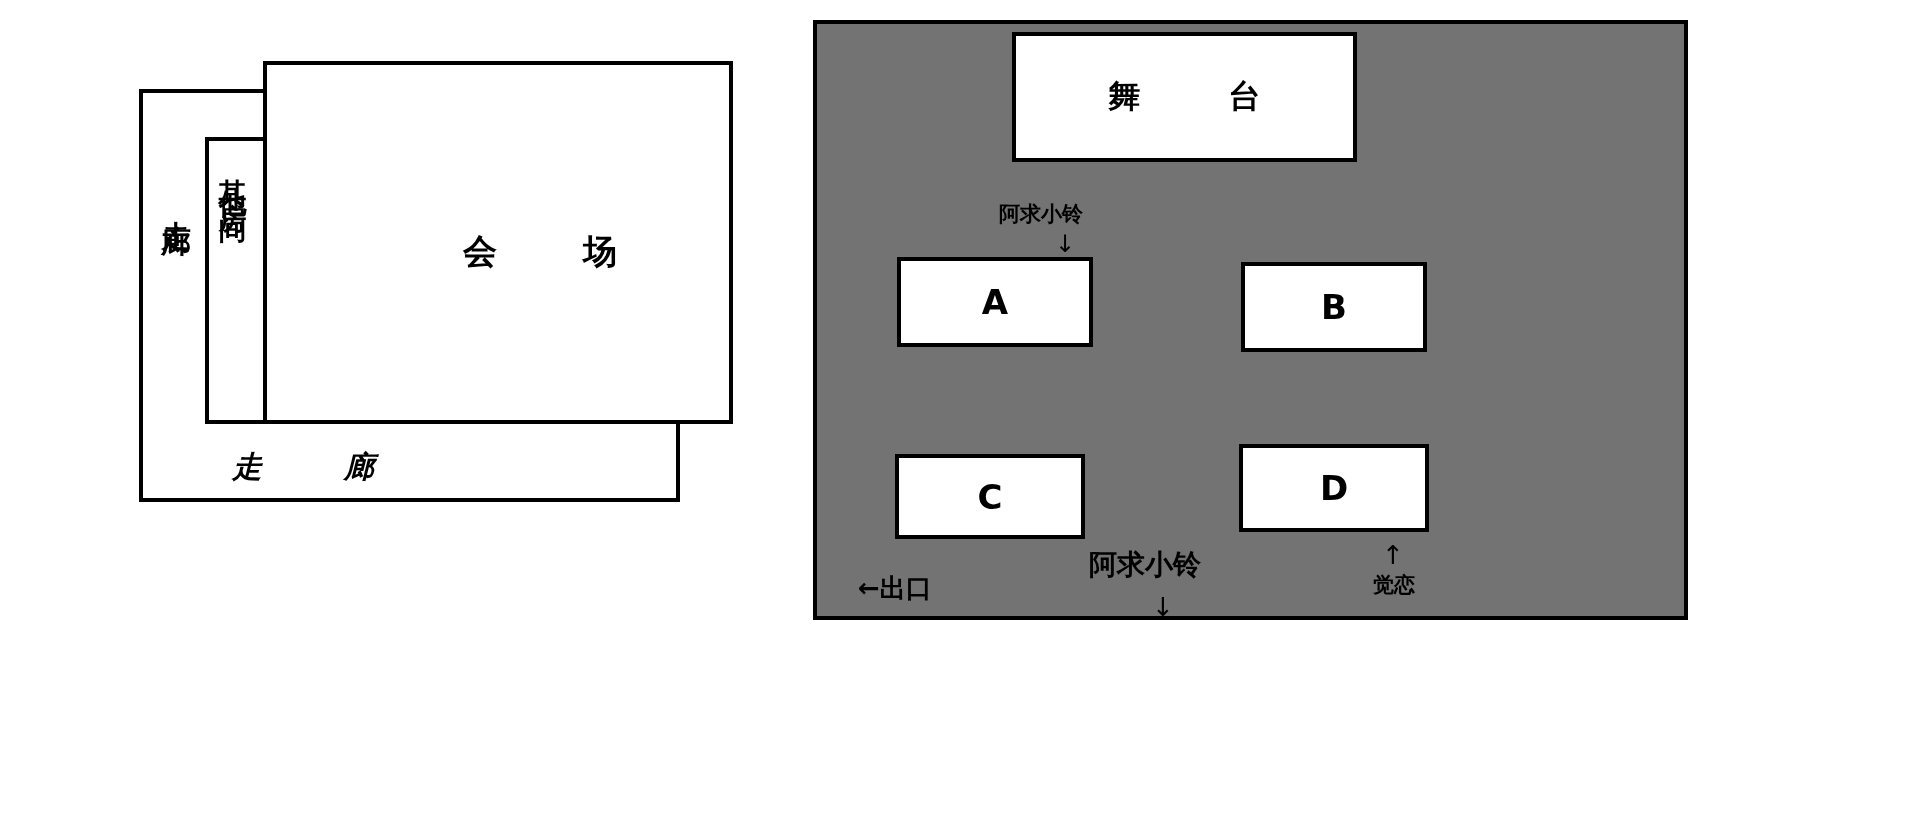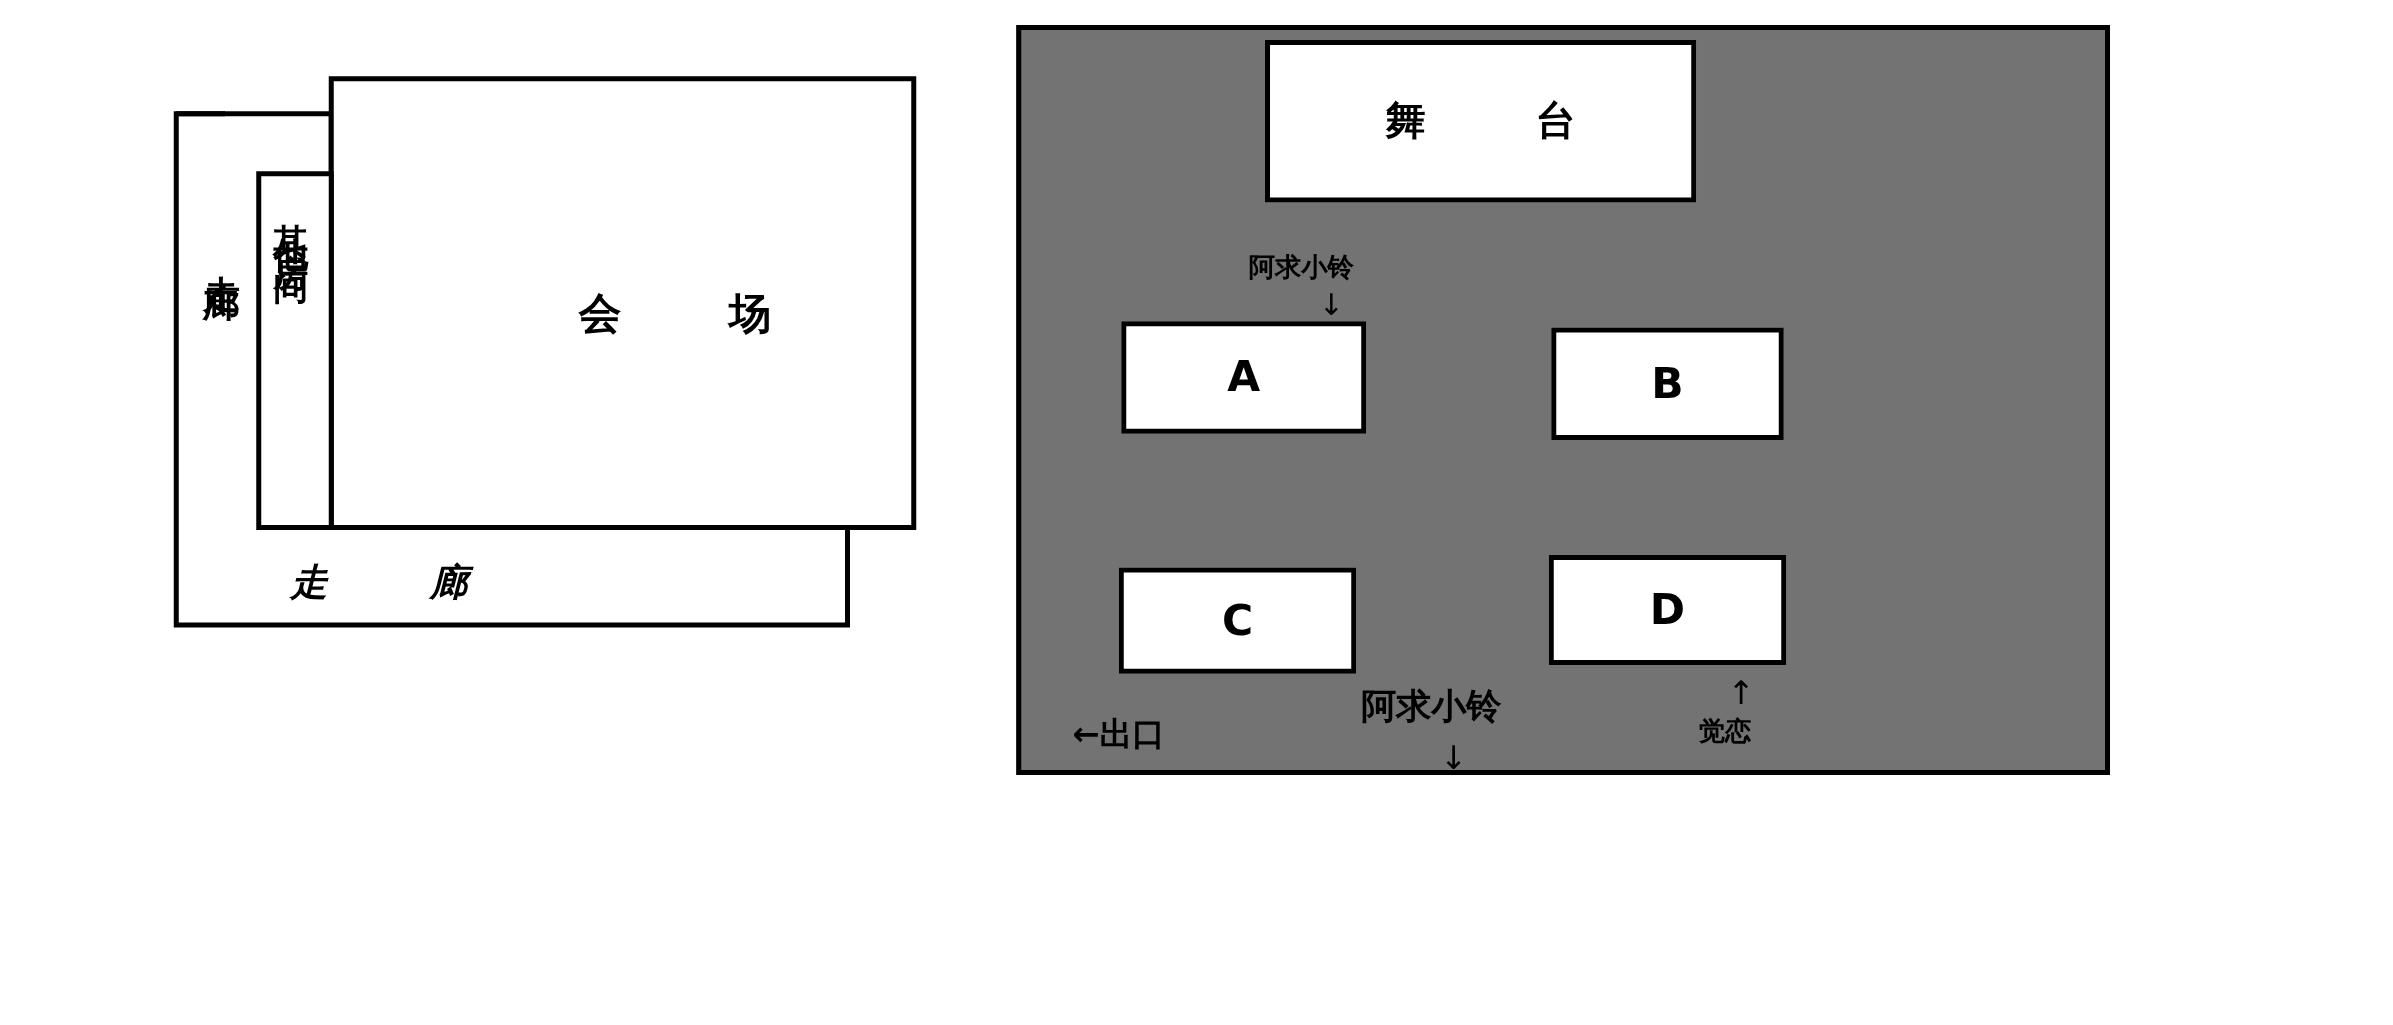--- a/index.html
+++ b/index.html
@@ -186,21 +186,21 @@
 
       <div class="seat-block" style="left:78px; top:430px; width:190px; height:85px;">
         <span class="seat-label">C</span>
       </div>
 
       <div class="seat-block" style="left:422px; top:420px; width:190px; height:88px;">
         <span class="seat-label">D</span>
       </div>
 
       <div class="arrow-glyph" style="left:565px; top:518px; font-size:26px;">↑</div>
-      <div class="annot annot-sm" style="left:542px; top:551px;">觉恋</div>
+      <div class="annot annot-sm" style="left:556px; top:551px;">觉恋</div>
 
       <div class="annot annot-lg" style="left:272px; top:527px;">阿求小铃</div>
       <div class="arrow-glyph" style="left:335px; top:570px; font-size:26px;">↓</div>
 
       <div class="annot annot-md" style="left:10px; top:551px;margin-left:31px;">←出口</div>
 
     </div>
   </div>
 
 </div>

